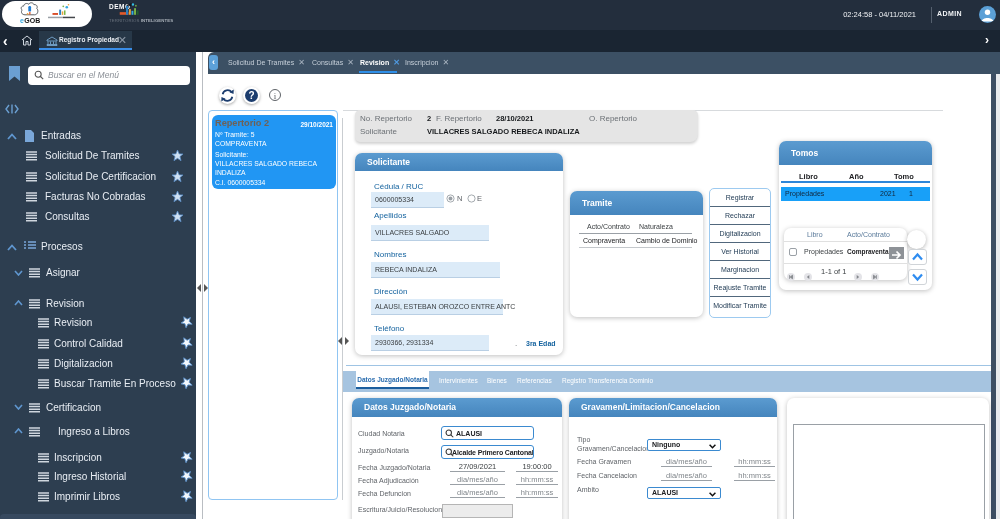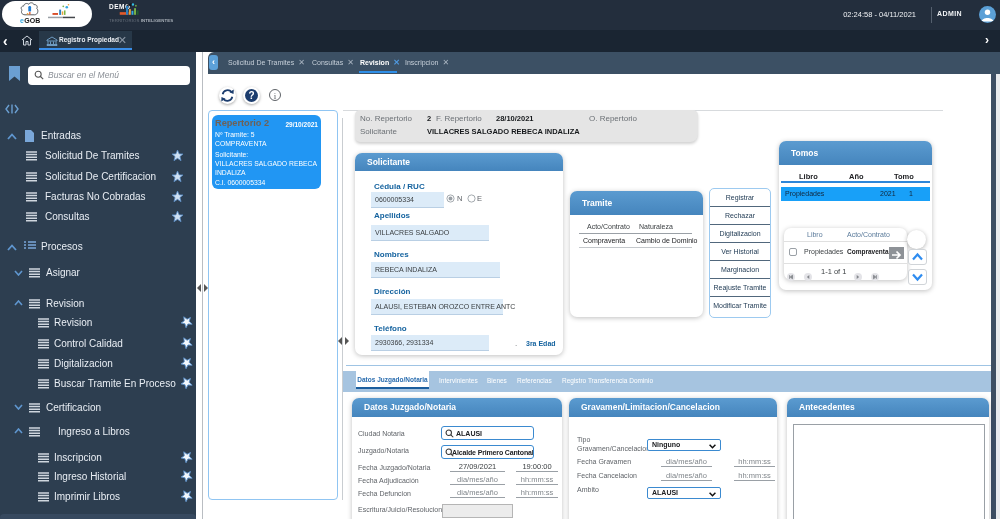--- a/index.html
+++ b/index.html
@@ -45,38 +45,38 @@
 #backbtn { position:absolute; left:1px; top:3px; width:9px; height:15px; background:#5ca0d8; border-radius:3px; color:#fff; font-size:9px; font-weight:bold; text-align:center; line-height:15px; }
 .atab { position:absolute; top:0; height:21px; line-height:21px; color:#c6cfd9; font-size:7px; white-space:nowrap; }
 .atab .x { font-size:8px; margin-left:4px; color:#a8b4c0; }
 #tabrev { color:#fff; font-weight:bold; }
 
 
 .circbtn { position:absolute; border-radius:50%; }
 
 
 #listbox { position:absolute; left:0px; top:58px; width:130px; height:390px; background:#fff; border:1px solid #90c5f2; border-radius:4px; }
-#repcard { position:absolute; left:3px; top:4px; width:109px; height:74px; background:#2196f3; border-radius:6px; color:#fff; }
+#repcard { position:absolute; left:3px; top:4px; width:124px; height:74px; background:#2196f3; border-radius:6px; color:#fff; }
 #repcard .t { position:absolute; left:3px; top:3px; color:#6e6157; font-size:9.2px; font-weight:bold; }
 #repcard .d { position:absolute; right:3px; top:6px; font-size:6.5px; font-weight:bold; }
 #repcard .l { position:absolute; left:3px; font-size:6.8px; white-space:nowrap; }
 
 
 #vdiv { position:absolute; left:134px; top:66px; width:1px; height:382px; background:#c9cdd1; }
 
 
 #topline { position:absolute; left:135px; top:58px; width:600px; height:1px; background:#d7dadd; }
 #norep { position:absolute; left:147px; top:58px; width:343px; height:32px; background:#e5e5e5; border-radius:5px 5px 8px 5px; box-shadow:0 2px 3px rgba(0,0,0,0.18); font-size:8px; white-space:nowrap; }
 #norep .g { color:#6b7075; white-space:nowrap; }
 #norep .b { color:#16191c; font-weight:bold; font-size:7.5px; white-space:nowrap; }
 
 
 .panel { position:absolute; background:#fff; border-radius:7px; box-shadow:0 1px 5px rgba(0,0,0,0.25); }
 .phead { position:absolute; left:0; top:0; right:0; height:19px; background:linear-gradient(#5b9bd0,#4585bd); border-radius:7px 7px 0 0; color:#fff; font-size:8.5px; font-weight:bold; line-height:19px; padding-left:12px; white-space:nowrap; }
-.flabel { position:absolute; color:#15639f; font-size:8px; font-weight:bold; white-space:nowrap; }
+.flabel { position:absolute; color:#15639f; font-size:8px; font-weight:normal; white-space:nowrap; }
 .finput { position:absolute; background:#dcebf8; border-bottom:1px solid #b9cfe4; font-size:7px; color:#3c4043; line-height:16px; padding-left:4px; white-space:nowrap; height:16px; }
 
 
 #btncol { position:absolute; left:501px; top:136px; width:62px; height:130px; background:#fff; border:1.5px solid #9dcaf0; border-radius:5px; }
 #btncol .bt { height:18px; line-height:18px; text-align:center; color:#223c55; font-size:7px; border-bottom:1px solid #51677c; white-space:nowrap; }
 #btncol .bt:last-child { border-bottom:none; }
 
 
 #tomos { position:absolute; left:570px; top:88px; width:156px; height:151px; }
 
@@ -523,18 +523,17 @@
       <div class="dfield" style="left:165px;top:72px;width:41px;">hh:mm:ss</div>
       <div class="glabel" style="left:8px;top:88px;">Ambito</div>
       <div class="ddown" style="left:78px;top:89px;width:74px;height:12px;line-height:10px;">ALAUSI
         <svg width="7" height="5" viewBox="0 0 8 6" style="position:absolute;right:4px;top:3.5px;">
             <path d="M0.5 1 L4 4.5 L7.5 1" fill="none" stroke="#111" stroke-width="1.8"></path>
           </svg>
       </div>
     </div>
 
     <div class="panel" style="left:579px;top:346px;width:202px;height:140px;">
-      <div class="phead">Antecedentes</div>
       <div style="position:absolute;left:6px;top:26px;width:192px;height:120px;background:#fff;border:1px solid #9aa0a6;"></div>
     </div>
   </div>
 
 </div>
 
 </body></html>

